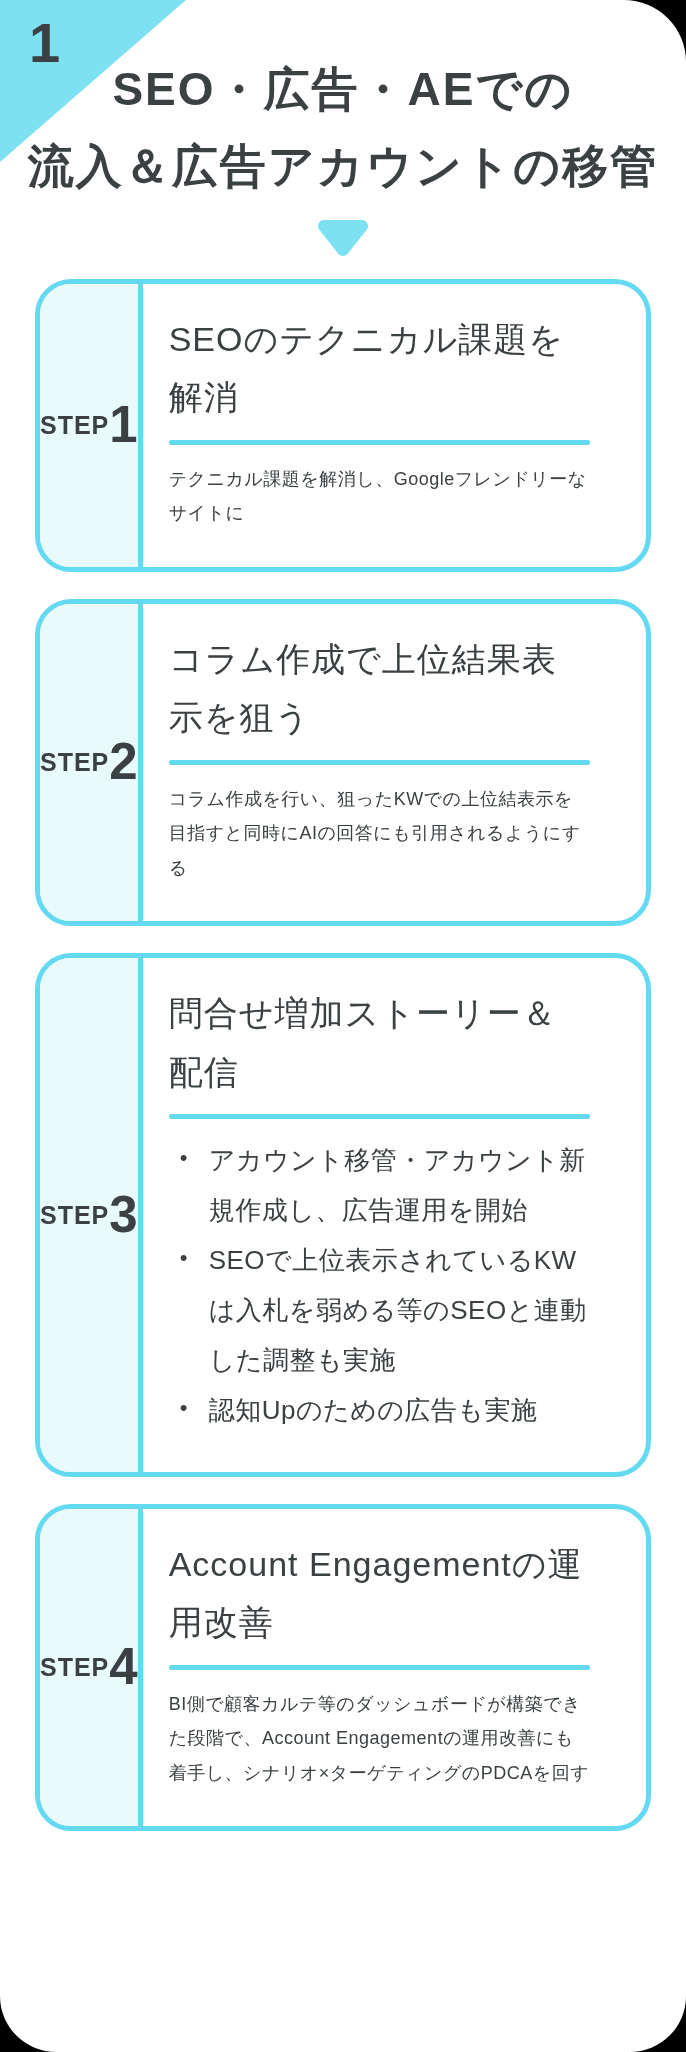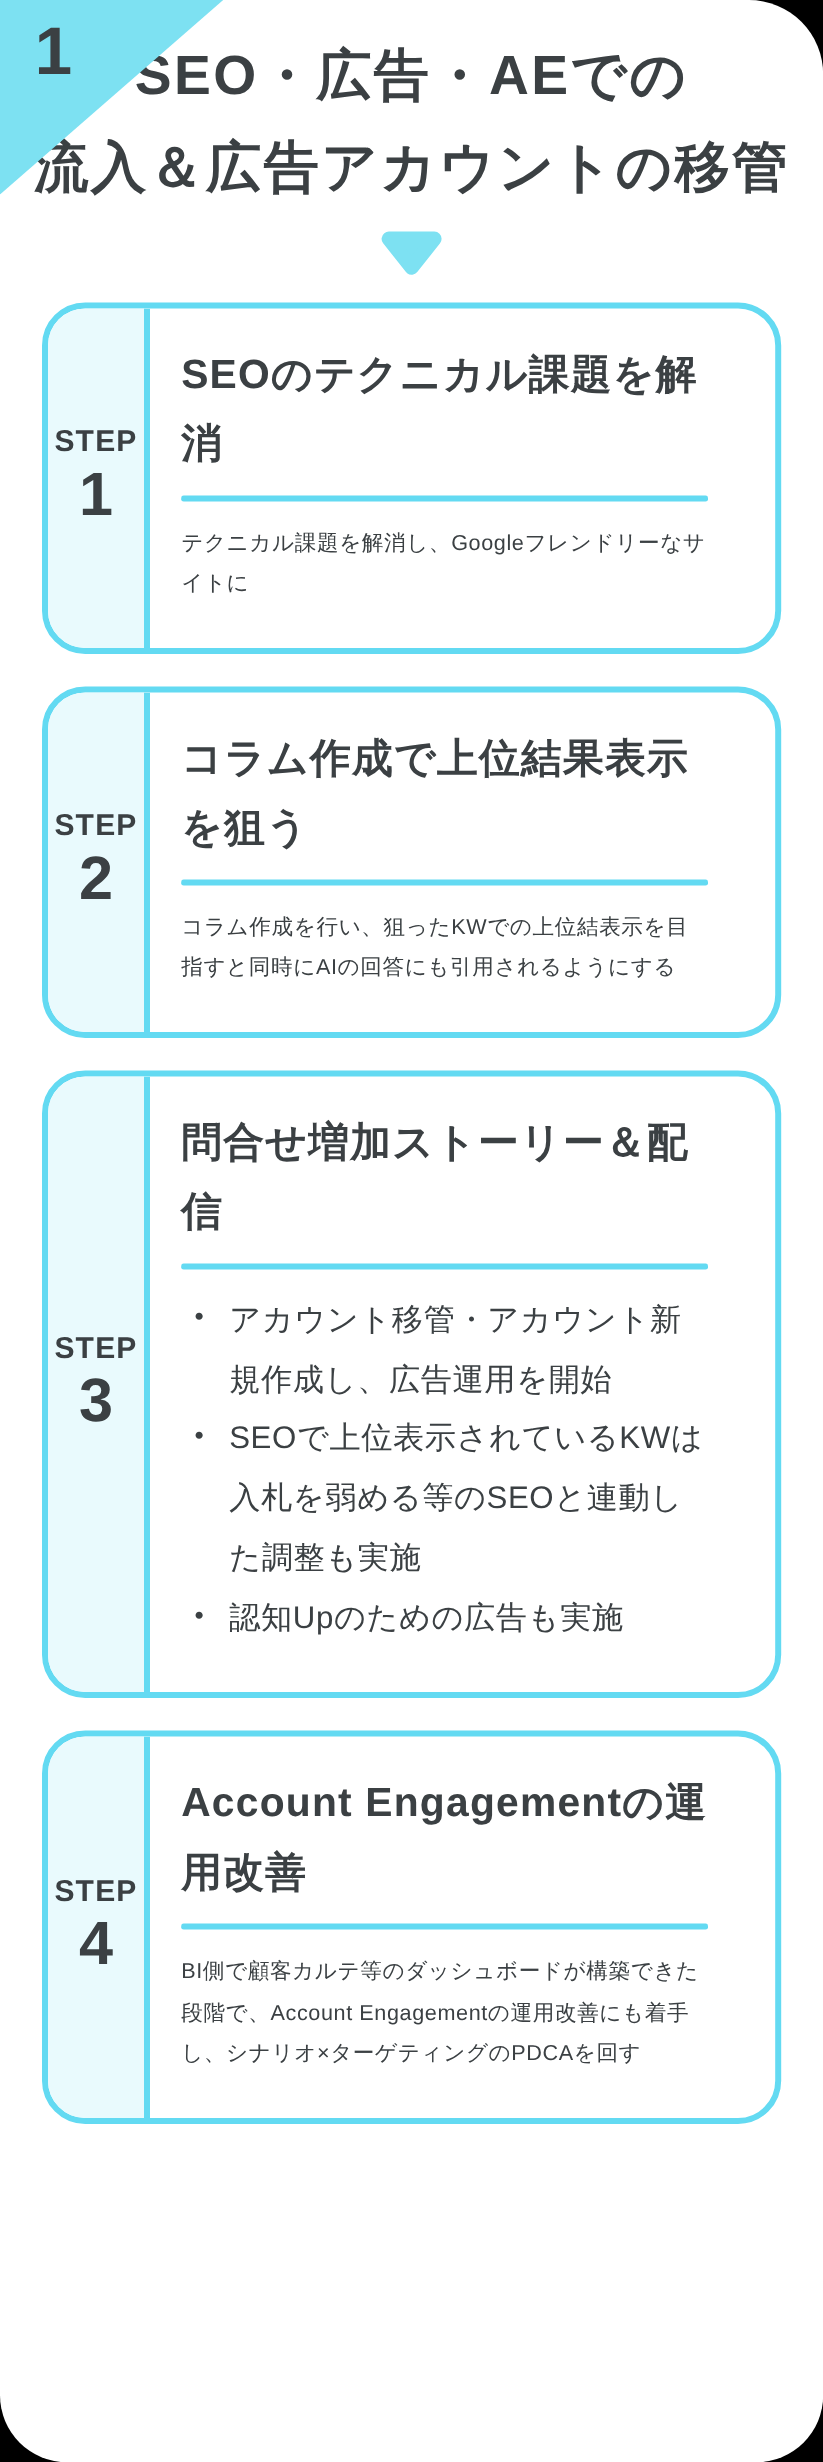--- a/index.html
+++ b/index.html
@@ -40,20 +40,21 @@
     font-size:56px;
     font-weight:bold;
     color:var(--text_dark);
     line-height:1.1;
   }
 
   
   .header{
     padding-top:24px;
     text-align:center;
+    margin-top:27px;
   }
   .page-title{
     margin:0;
     font-size:46px;
     font-weight:bold;
     color:var(--text_dark);
     line-height:1.67;
     letter-spacing:2px;
   }
   .arrow-wrap{
@@ -75,21 +76,21 @@
     border:5px solid var(--accent);
     border-radius:36px;
     background:#fff;
     overflow:hidden;
   }
   .step-side{
     flex:0 0 85px;
     background:var(--accent_light);
     border-right:5px solid var(--accent);
     display:flex;
-    flex-direction:column;
+    flex-direction:row;
     align-items:center;
     justify-content:center;
   }
   .step-label{
     font-size:25px;
     font-weight:bold;
     color:var(--text_dark);
     letter-spacing:1px;
     line-height:1.15;
   }
@@ -100,21 +101,21 @@
     line-height:1.15;
   }
   .step-body{
     flex:1;
     padding:26px 56px 36px 26px;
     min-width:0;
   }
   .step-title{
     margin:0;
     font-size:34px;
-    font-weight:bold;
+    font-weight:normal;
     color:var(--text_dark);
     line-height:1.72;
     letter-spacing:1px;
   }
   .step-rule{
     height:5px;
     background:var(--accent);
     border-radius:2px;
     margin:13px 0 17px;
   }

